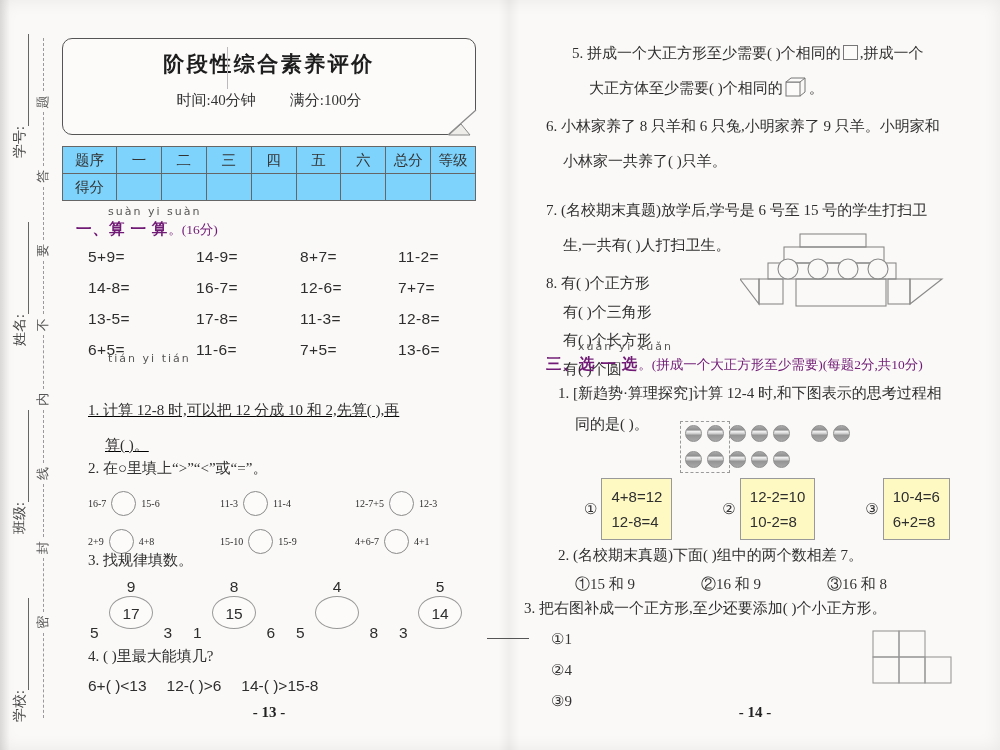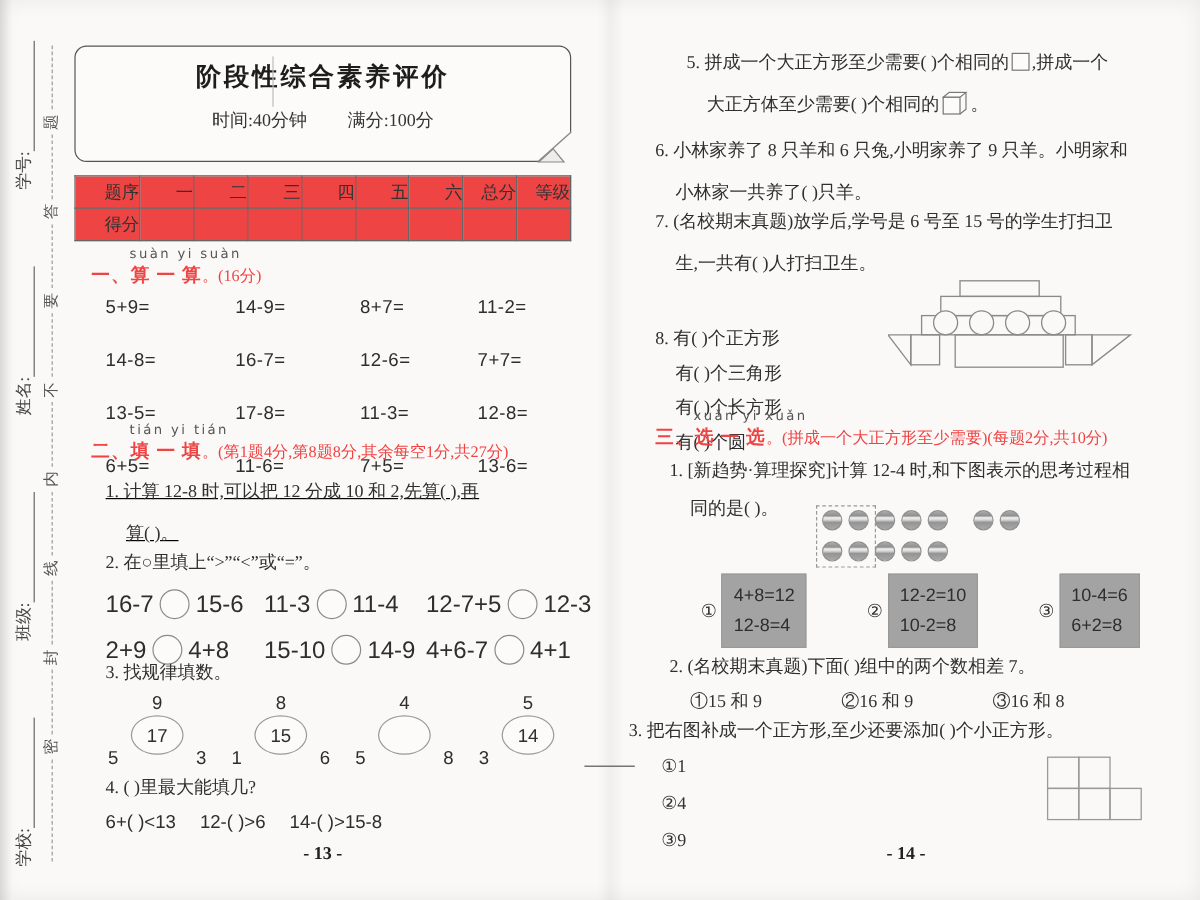--- a/index.html
+++ b/index.html
@@ -35,39 +35,39 @@
   .edition { font-size:14.5px; color:#2a2a2a; margin-top:7px; white-space:nowrap; }
   .hdr-divider { position:absolute; left:164px; top:8px; height:42px; border-left:1px solid #bbb; }
   .hdr-right { flex:1; text-align:center; padding-top:11px; }
   .paper-title { font-weight:bold; font-size:21px; letter-spacing:2.5px; color:#1d1d1d; }
   .paper-meta { margin-top:13px; font-size:15px; color:#222; display:flex; justify-content:center; gap:34px; }
   .dogear { position:absolute; right:-2px; bottom:-2px; width:30px; height:30px; }
 
   
   #score-table { position:absolute; left:62px; top:146px; width:414px; border-collapse:collapse;
                  table-layout:fixed; font-size:14.5px; color:#333; }
-  #score-table td { border:1.4px solid #666; height:27px; text-align:right; background:#ef4444; }
+  #score-table td { border:1.4px solid #666; height:27px; text-align:center; background:#7dd3fc; }
   #score-table td.wide { width:54px; }
 
   
   .pinyin { font-family:"DejaVu Sans",sans-serif; font-size:11px; color:#555; margin-left:32px; letter-spacing:2px; }
-  .sec-title { font-size:15.5px; color:#ef4444; margin-top:1px; }
+  .sec-title { font-size:15.5px; color:#701a75; margin-top:1px; }
   .sec-title .b { font-weight:bold; letter-spacing:1px; }
   .sec-title .sfx { font-size:13.5px; }
   .qtext { font-size:15px; color:#2f2f2f; }
 
   #sec1-head { position:absolute; left:76px; top:205px; }
   #calc-grid { position:absolute; left:88px; top:248px; width:392px; display:grid;
-               grid-template-columns:108px 104px 98px 82px; row-gap:26px;
+               grid-template-columns:108px 104px 98px 82px; row-gap:13px;
                font-size:15.5px; letter-spacing:0.4px; }
   #sec2-head { position:absolute; left:76px; top:352px; white-space:nowrap; }
   #q1-block { position:absolute; left:88px; top:393px; line-height:35px;text-decoration:underline; }
   #q2-block { position:absolute; left:88px; top:459px; }
   .cmp-row { display:flex; margin-top:13px; align-items:center; }
-  .cmp { display:inline-flex; align-items:flex-end; font-size:20px; }
+  .cmp { display:inline-flex; align-items:center; font-size:10px;font-family:Liberation Serif, serif; }
   .cmp-circle { width:25px; height:25px; border:1.1px solid #8a8a8a; border-radius:50%;
                 margin:0 5px; background:#fcfbfa; }
   #q3-block { position:absolute; left:88px; top:551px; }
   #pattern-row { display:flex; margin-top:8px; }
   .pgroup { position:relative; width:86px; height:64px; margin-right:17px; font-size:15.5px; }
   .g-top { position:absolute; top:0; left:50%; transform:translateX(-50%); }
   .g-circle { position:absolute; top:18px; left:50%; transform:translateX(-50%);
               width:44px; height:33px; border:1.1px solid #999; border-radius:50%;
               text-align:center; line-height:33px; background:#fcfbfa; }
   .g-bl { position:absolute; bottom:0; left:2px; }
@@ -76,36 +76,36 @@
   #q4-block { position:absolute; left:88px; top:647px; }
   #q4-row { display:flex; gap:20px; margin-top:11px; font-size:15.5px; }
   .pgnum { position:absolute; width:414px; text-align:center; font-weight:bold; font-size:15px; color:#222; top:704px; }
   #pg13 { left:62px; } #pg14 { left:548px; }
 
   
   .rline { line-height:35px; white-space:nowrap; }
   .indent { padding-left:17px; }
   #q5-block { position:absolute; left:572px; top:36px; width:445px; }
   #q6-block { position:absolute; left:546px; top:109px; width:445px; }
-  #q7-block { position:absolute; left:546px; top:168px; width:445px; }
+  #q7-block { position:absolute; left:546px; top:193px; width:445px; }
   #q8-block { position:absolute; left:546px; top:241px; width:230px; line-height:28.5px;margin-top:28px; }
   .sq-icon { display:inline-block; width:15px; height:15px; border:1px solid #777;
              vertical-align:-2px; margin:0 2px; background:#fcfbfa; }
   .shape-svg { vertical-align:-4px; margin:0 2px; }
   #boat-fig { position:absolute; left:740px; top:230px; }
   #sec3-head { position:absolute; left:546px; top:340px; white-space:nowrap; }
   #s3q1-block { position:absolute; left:558px; top:378px; line-height:31px; }
   #balls-fig { position:absolute; left:683px; top:424px; width:226px; height:52px; }
   .ball { position:absolute; width:17px; height:17px; border-radius:50%; border:1px solid #8f8f8f;
           background:linear-gradient(180deg,#ababab 0%,#8f8f8f 26%,#efefef 36%,#d8d8d8 48%,#949494 62%,#a8a8a8 100%); }
   #balls-dashbox { position:absolute; left:-3px; top:-3px; width:50px; height:52px; border:1px dashed #999; }
   #s3q1-opts { position:absolute; left:584px; top:478px; display:flex; gap:50px; }
   .opt { display:flex; align-items:center; }
   .opt-mark { font-size:15px; margin-right:4px; color:#333; }
-  .opt-box { border:1px solid #999; background:#a3a3a3; padding:5px 9px; font-size:15px; line-height:25px; }
+  .opt-box { border:1px solid #999; background:#fef9c3; padding:5px 9px; font-size:15px; line-height:25px; }
   #s3q2-block { position:absolute; left:558px; top:546px; }
   #s3q2-opts { display:flex; gap:66px; padding-left:17px; margin-top:10px; font-size:15px; }
   #s3q3-block { position:absolute; left:524px; top:599px; }
   #s3q3-opts { padding-left:27px; margin-top:6px; line-height:31px; font-size:15px; }
   #sqgrid-fig { position:absolute; left:872px; top:630px; }
 </style>
 </head>
 <body>
 
 <div id="sheet">
@@ -215,23 +215,20 @@
     <span>11-3=</span>
     <span>12-8=</span>
     <span>6+5=</span>
     <span>11-6=</span>
     <span>7+5=</span>
     <span>13-6=</span>
   </div>
 
   <div id="sec2-head">
     <div class="pinyin">tián yi tián</div>
-    <div class="sec-title cn">
-      <span class="b">二、</span><span class="b">填 一 填</span><span class="sfx">。(第1题4分,第8题8分,其余每空1分,共27分)</span>
-    </div>
   </div>
 
   <div id="q1-block">
     <div class="qtext cn">1. 计算 12-8 时,可以把 12 分成 10 和 2,先算(          ),再</div>
     <div class="qtext cn indent">算(          )。</div>
   </div>
 
   <div id="q2-block">
     <div class="qtext cn">2. 在○里填上“&gt;”“&lt;”或“=”。</div>
     <div class="cmp-row">
@@ -253,21 +250,21 @@
     </div>
     <div class="cmp-row">
       <span class="cmp eq" style="width:132px">
         <span>2+9</span>
         <span class="cmp-circle"></span>
         <span>4+8</span>
       </span>
       <span class="cmp eq" style="width:135px">
         <span>15-10</span>
         <span class="cmp-circle"></span>
-        <span>14-9</span>
+        <span>15-9</span>
       </span>
       <span class="cmp eq">
         <span>4+6-7</span>
         <span class="cmp-circle"></span>
         <span>4+1</span>
       </span>
     </div>
   </div>
 
   <div id="q3-block">

